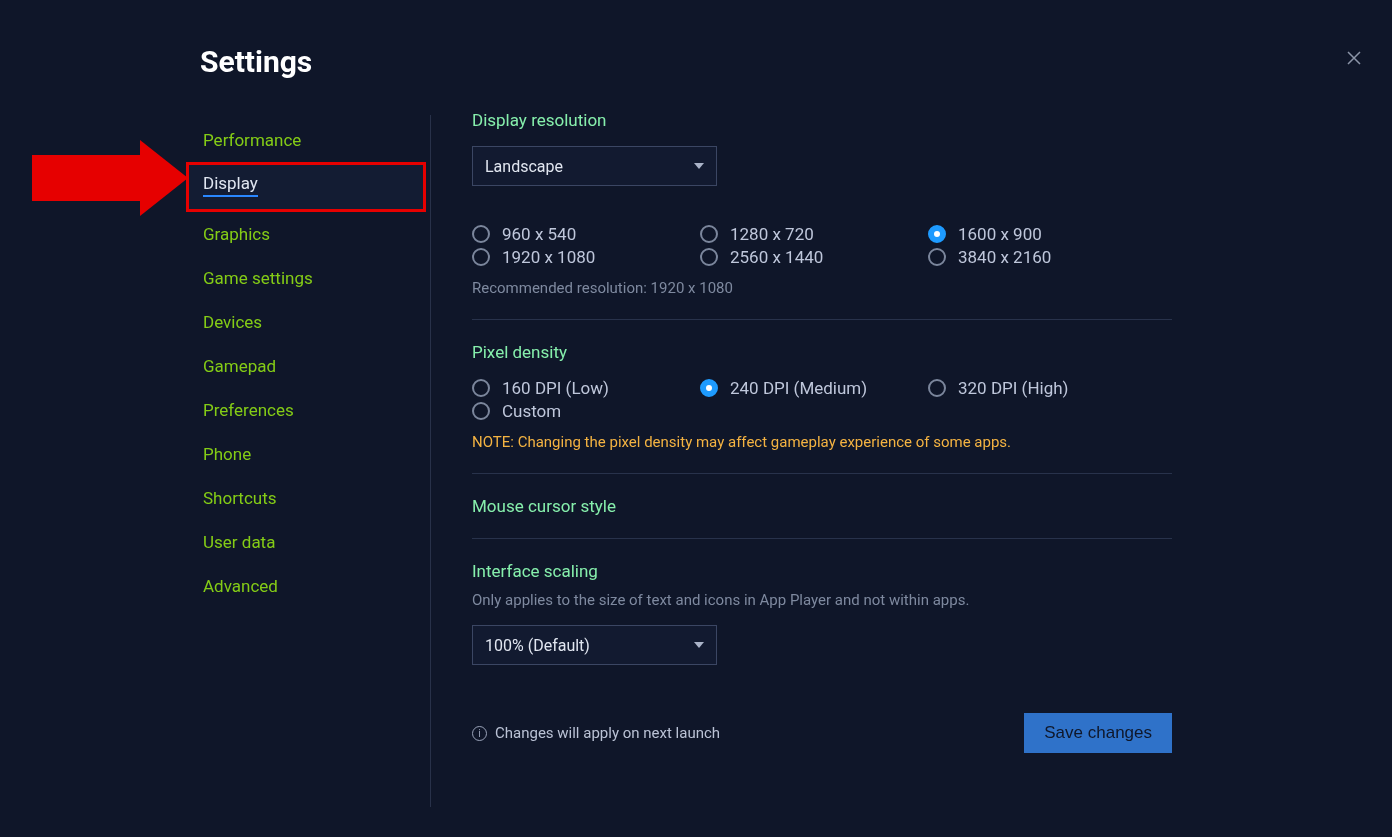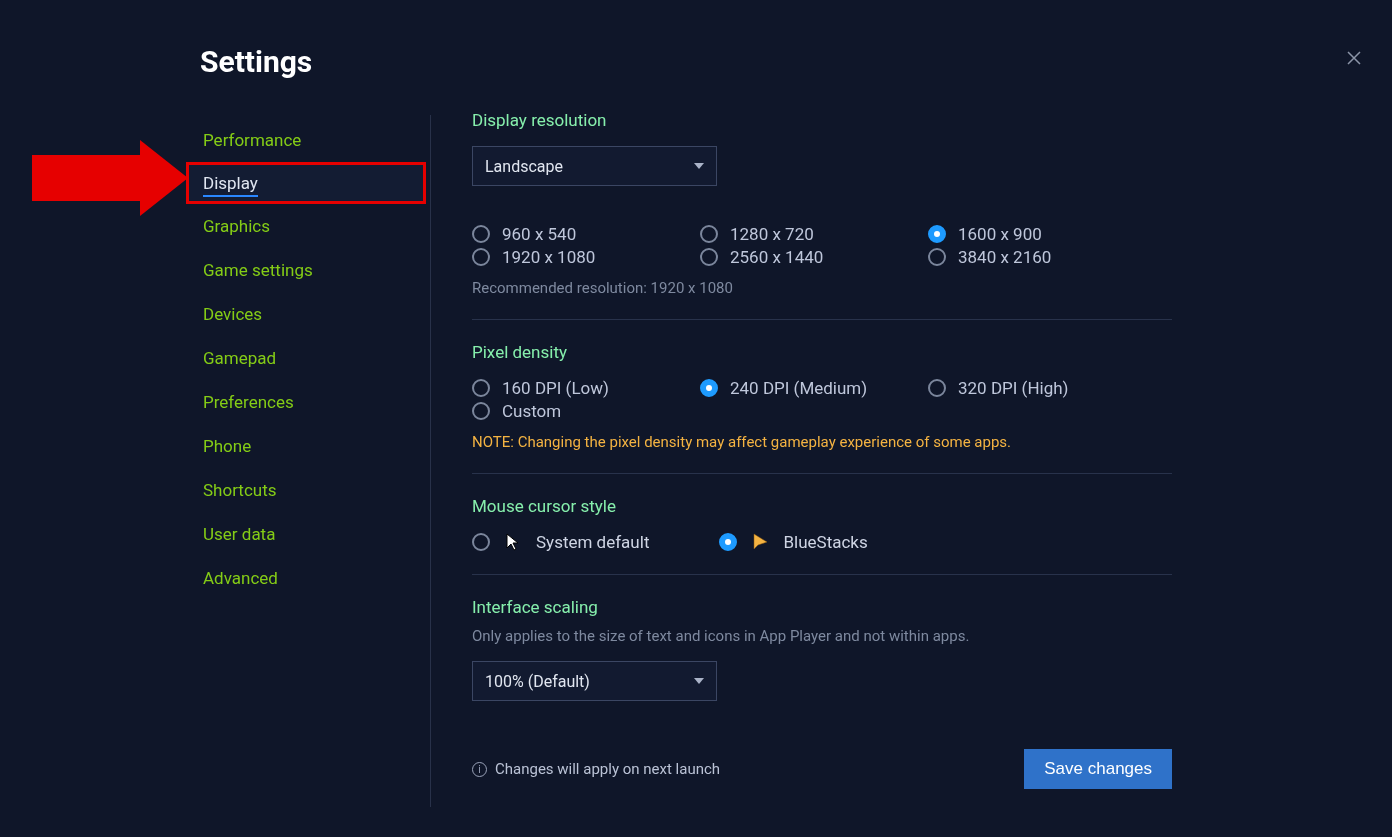--- a/index.html
+++ b/index.html
@@ -5,41 +5,41 @@
   * { box-sizing: border-box; margin: 0; padding: 0; }
   html, body { width:1392px; height:837px; background:#0f1629; font-family:-apple-system,BlinkMacSystemFont,"Segoe UI",Roboto,Arial,sans-serif; overflow:hidden; color:#e6ebf2; }
   .window { position:relative; width:1392px; height:837px; background:#0f1629; }
   .close { position:absolute; top:44px; right:24px; width:28px; height:28px; display:flex; align-items:center; justify-content:center; color:#8b94a7; cursor:pointer; }
   .close svg { width:18px; height:18px; stroke:#8b94a7; stroke-width:2; }
   .title { position:absolute; left:200px; top:44px; font-size:30px; font-weight:700; color:#fff; }
   .sidebar { position:absolute; left:186px; top:118px; width:240px; display:flex; flex-direction:column; }
   .sidebar-item { padding:9px 14px; font-size:17px; color:#84cc16; cursor:pointer; border:3px solid transparent; }
   .sidebar-item.active { color:#e0e6f1; }
   .sidebar-item.active .label { border-bottom:2px solid #2a87ff; padding-bottom:2px; }
-  .sidebar-item.highlight { border:3px solid #e60000; background:#131c33; padding-top:8px; padding-bottom:8px; }
+  .sidebar-item.highlight { border:3px solid #e60000; background:#131c33; padding-top:8px; padding-bottom:16px; }
   .divider { position:absolute; left:430px; top:115px; bottom:30px; width:1px; background:#283149; }
   .content { position:absolute; left:472px; top:110px; width:700px; }
   .section-title { font-size:17px; color:#86efac; margin-bottom:16px; }
   .select { width:245px; height:40px; border:1px solid #3b4663; background:#121a30; display:flex; align-items:center; justify-content:space-between; padding:8px 12px; font-size:16px; color:#e1e6f0; cursor:pointer; margin-bottom:38px; }
   .select .caret { width:0; height:0; border-left:5px solid transparent; border-right:5px solid transparent; border-top:6px solid #aab3c8; }
   .radio-grid { display:grid; grid-template-columns:228px 228px 228px; row-gap:3px; margin-bottom:12px; }
   .radio-row { display:flex; align-items:center; gap:12px; cursor:pointer; font-size:17px; color:#bfc7db; }
   .radio { width:18px; height:18px; border-radius:50%; border:2px solid #7b869c; display:flex; align-items:center; justify-content:center; flex:none; }
   .radio.selected { border-color:#1e9bff; background:#1e9bff; }
   .radio.selected::after { content:""; width:6px; height:6px; border-radius:50%; background:#fff; }
   .hint { font-size:15px; color:#7e899f; margin-top:8px; }
   .hr { border:none; border-top:1px solid #28324b; margin:22px 0; }
   .warn { font-size:15px; color:#f4b342; margin-top:10px; }
   .cursor-row { display:flex; gap:70px; }
   .cursor-opt { display:flex; align-items:center; gap:14px; cursor:pointer; font-size:17px; color:#cfd5e4; }
   .cursor-icon { width:18px; height:18px; display:flex; align-items:center; justify-content:center; }
   .info { font-size:15px; color:#bac2d5; display:flex; align-items:center; gap:8px; }
   .info-icon { width:15px; height:15px; border:1.5px solid #9aa3b9; border-radius:50%; display:inline-flex; align-items:center; justify-content:center; font-size:10px; color:#9aa3b9; }
   .footer { display:flex; align-items:center; justify-content:space-between; margin-top:48px; }
-  .save-btn { background:#2f72c9; color:#ffffff; font-size:17px; border:none; padding:10px 20px; cursor:pointer; }
+  .save-btn { background:#2f72c9; color:#0f172a; font-size:17px; border:none; padding:10px 20px; cursor:pointer; }
   
   .arrow { position:absolute; left:32px; top:140px; display:flex; align-items:center; }
   .arrow-body { width:108px; height:46px; background:#e60000; }
   .arrow-head { width:0; height:0; border-top:38px solid transparent; border-bottom:38px solid transparent; border-left:48px solid #e60000; }
 </style>
 </head>
 <body>
 
 <div class="window">
 
@@ -126,40 +126,20 @@
       <div class="radio-row">
           <span class="radio"></span>
           <span>Custom</span>
         </div>
     </div>
     <div class="warn">NOTE: Changing the pixel density may affect gameplay experience of some apps.</div>
 
     <hr class="hr">
 
     <div class="section-title">Mouse cursor style</div>
-    <div class="cursor-row">
-      <div class="cursor-opt">
-        <span class="radio"></span>
-        <span class="cursor-icon">
-          <svg width="14" height="18" viewBox="0 0 14 18">
-              <path d="M1 1 L1 15 L5 11 L8 17 L10 16 L7 10 L12 10 Z" fill="#fff" stroke="#000" stroke-width="1"></path>
-            </svg>
-        </span>
-        <span>System default</span>
-      </div>
-      <div class="cursor-opt">
-        <span class="radio selected"></span>
-        <span class="cursor-icon">
-          <svg width="16" height="18" viewBox="0 0 16 18">
-              <path d="M2 1 L2 16 L6 12 L15 9 Z" fill="#f4b342" stroke="#8f5a10" stroke-width="0.5"></path>
-            </svg>
-        </span>
-        <span>BlueStacks</span>
-      </div>
-    </div>
 
     <hr class="hr">
 
     <div class="section-title">Interface scaling</div>
     <div class="hint" style="margin-top:-6px; margin-bottom:16px;">Only applies to the size of text and icons in App Player and not within apps.</div>
     <div class="select">
       <span>100% (Default)</span>
       <span class="caret"></span>
     </div>
 

